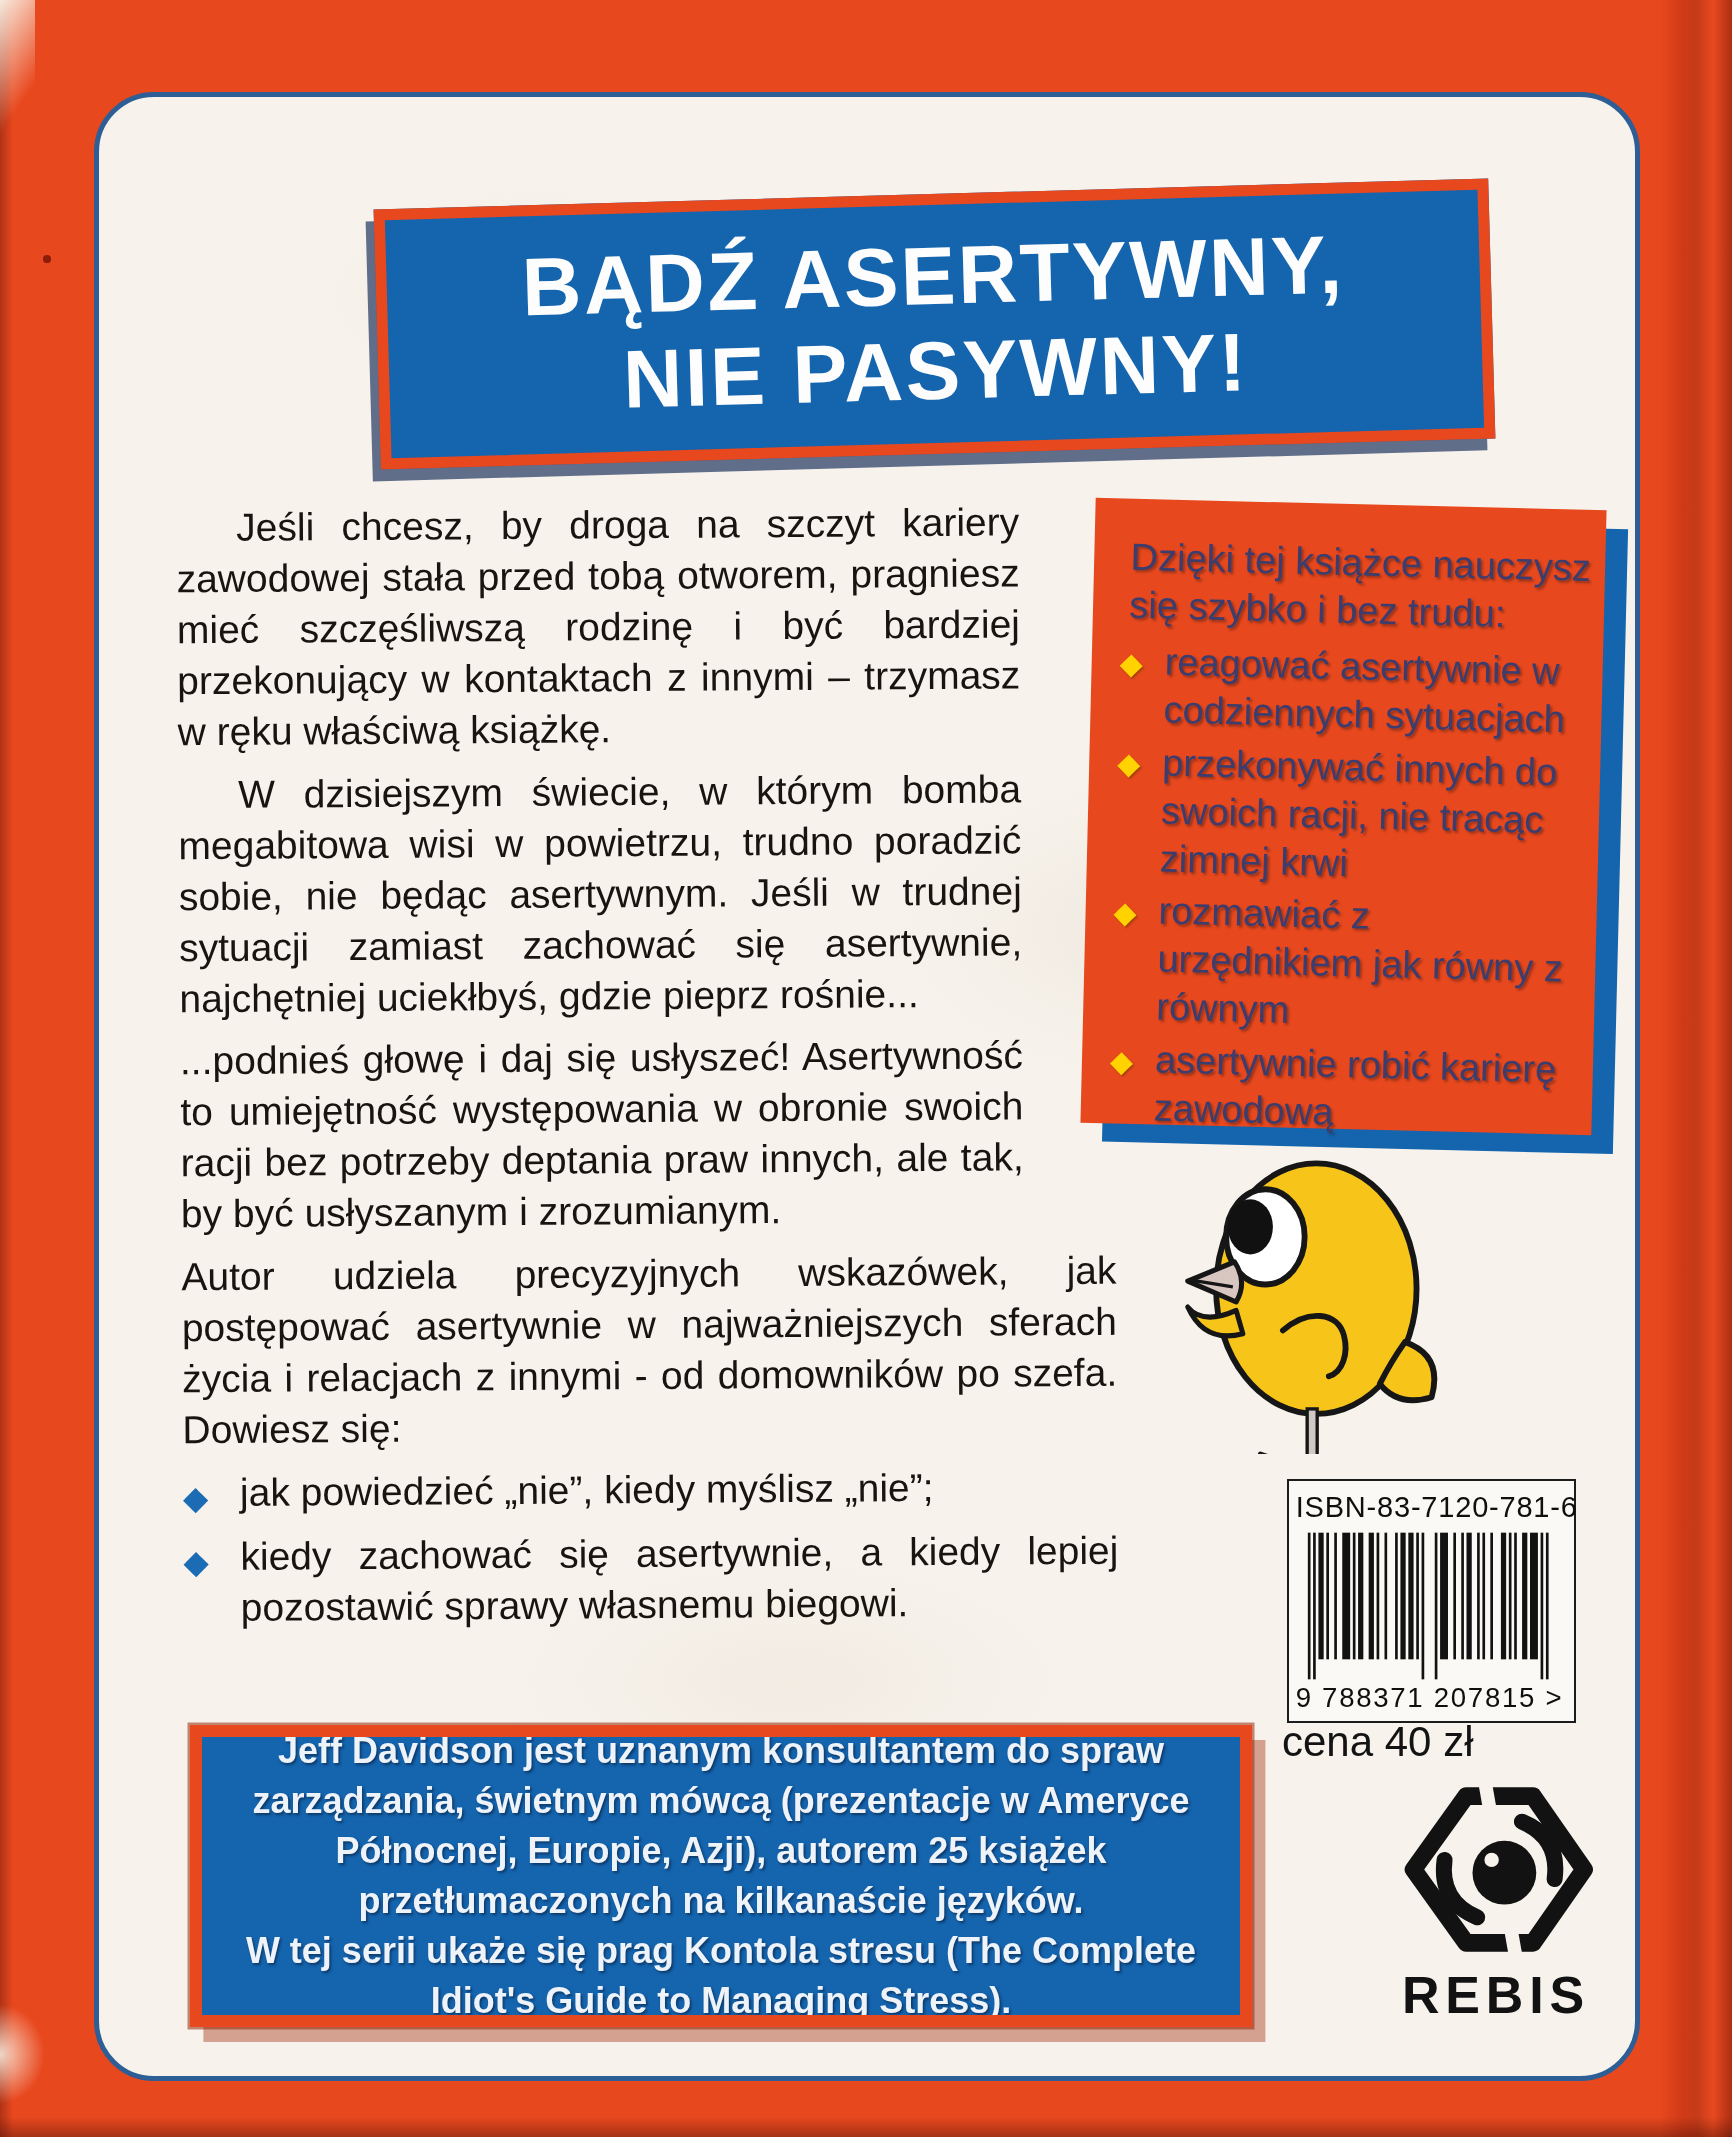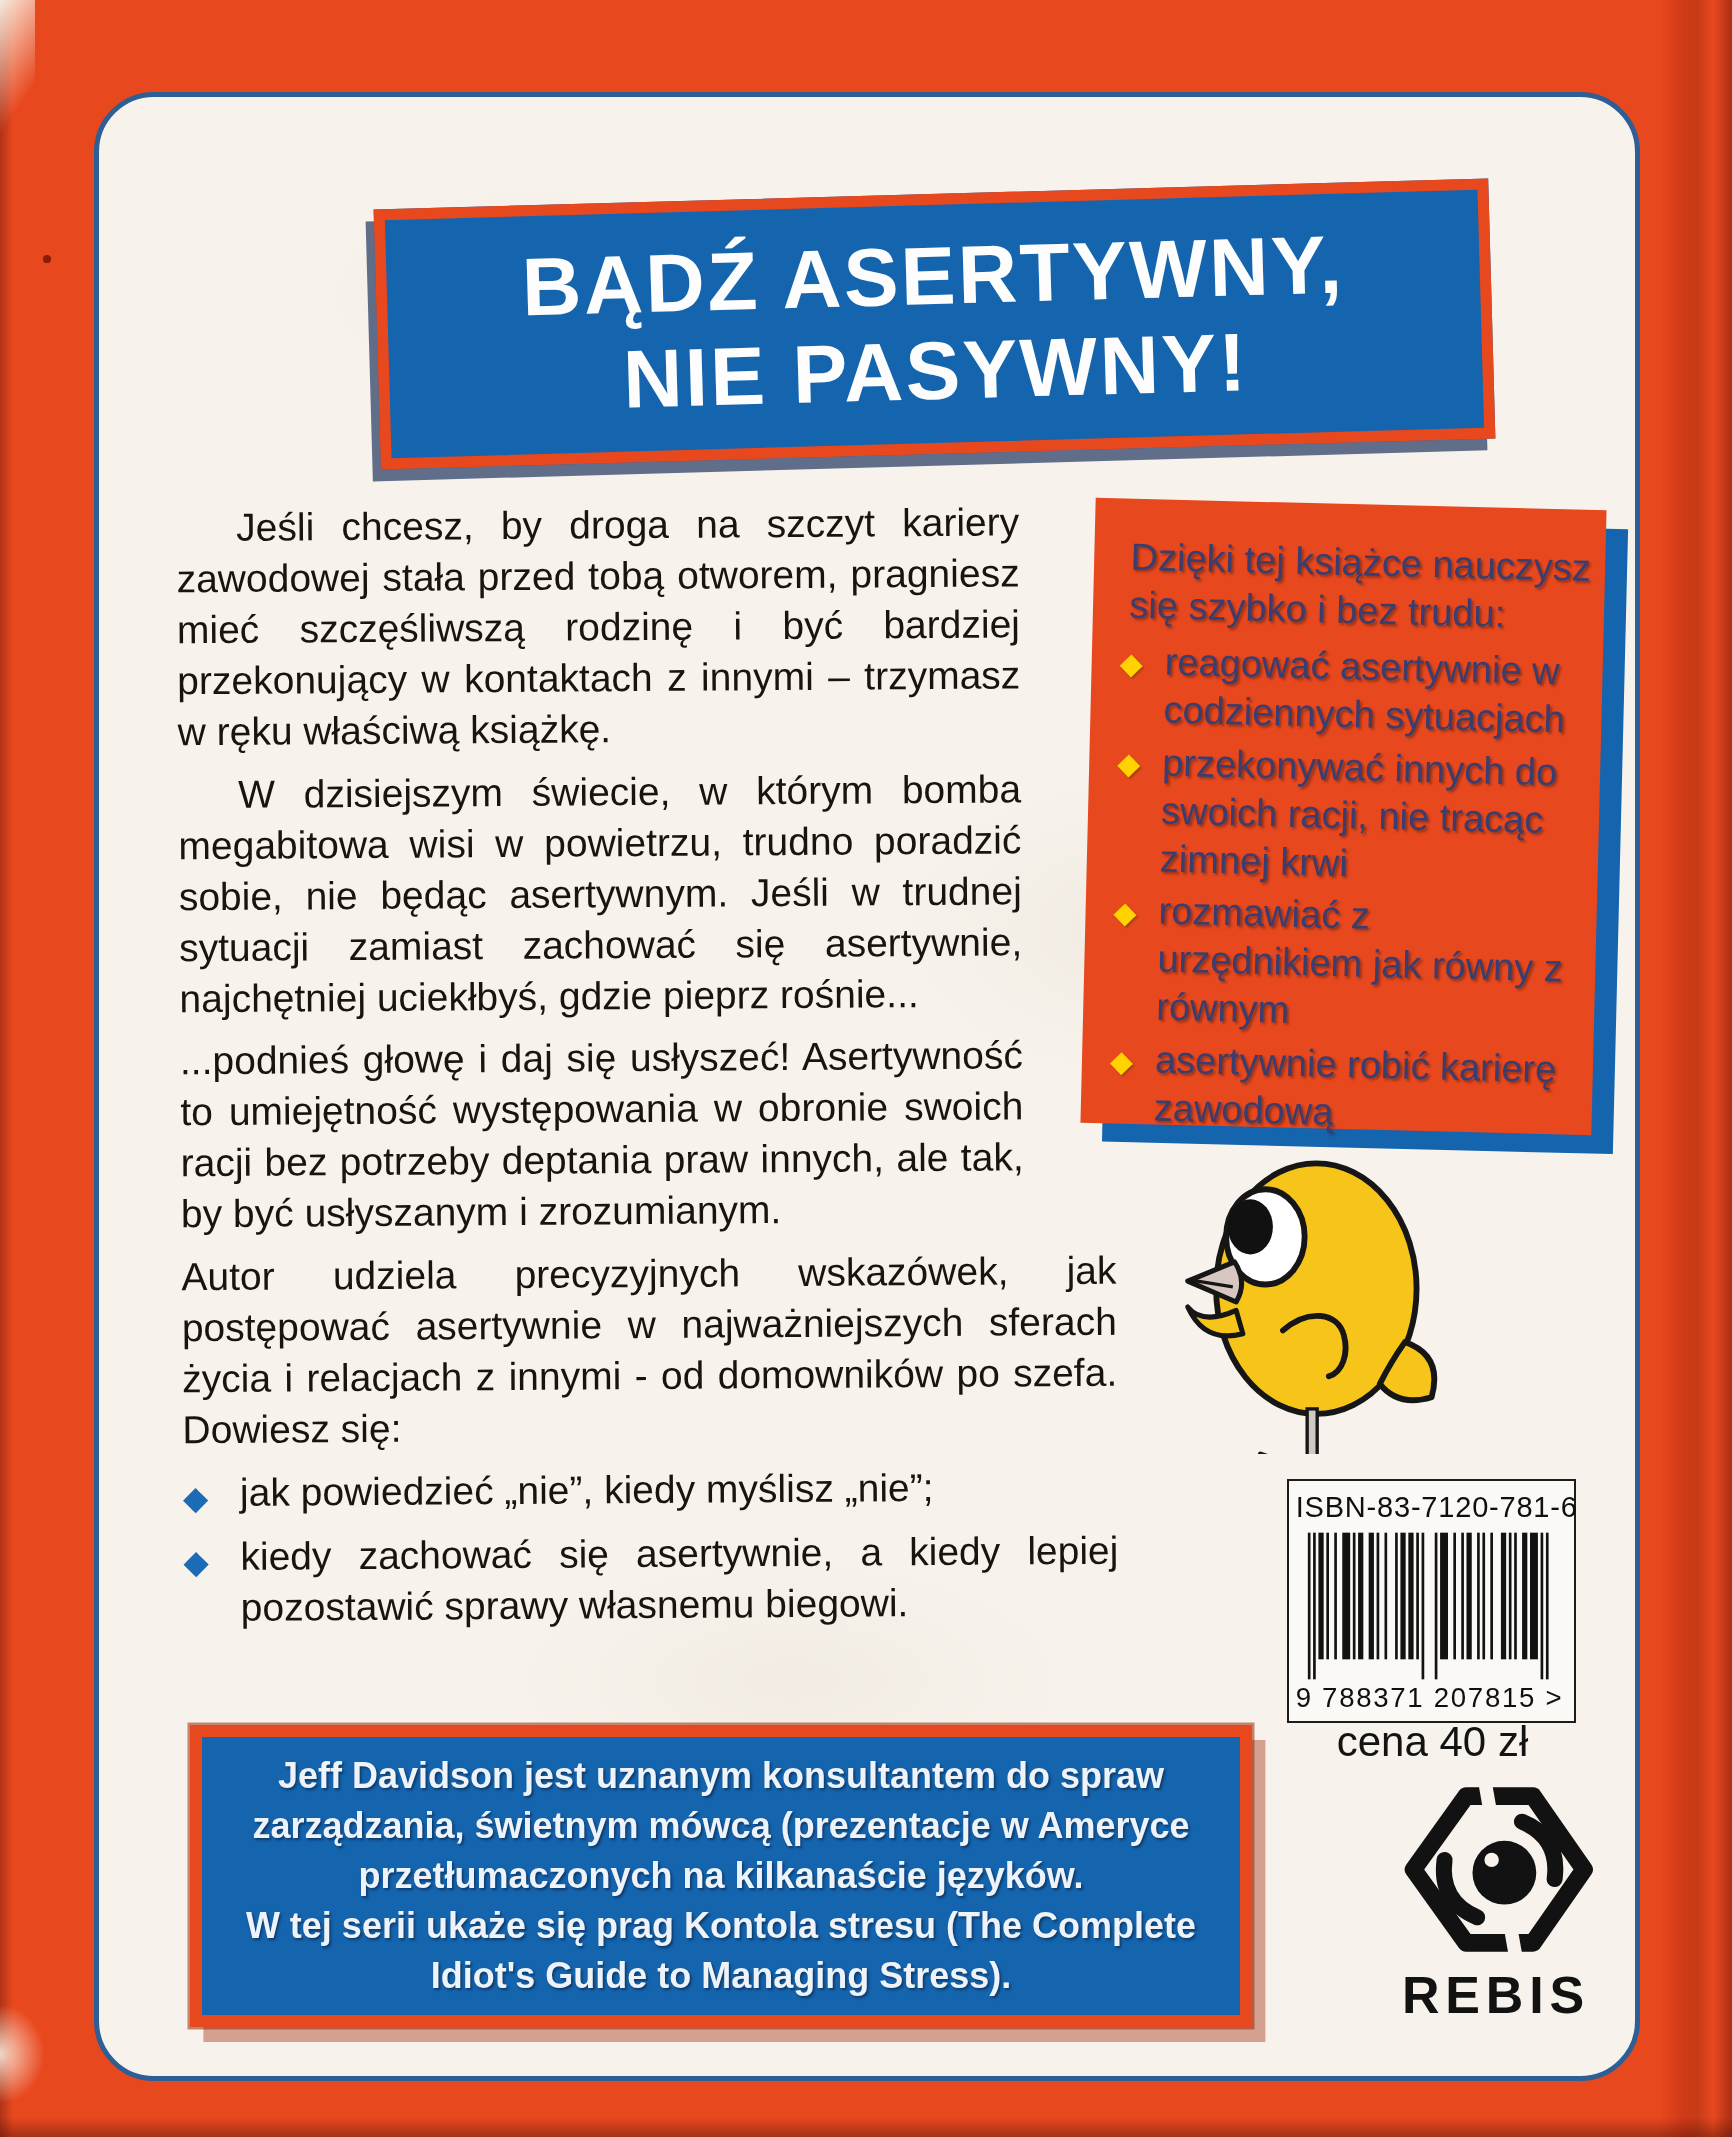--- a/index.html
+++ b/index.html
@@ -83,21 +83,21 @@
 
   
   .barcode-box{
     position:absolute; left:1287px; top:1479px; width:289px;
     box-sizing:border-box; background:#fbf9f5; border:2.5px solid #1c1c1c;
     padding:10px 6.7px 6.7px; text-align:left;
   }
   .isbn-label{font-size:29px; letter-spacing:0.8px; color:#0f0f0f; margin-bottom:6.7px; white-space:nowrap;}
   .digits{font-size:27.6px; color:#0f0f0f; letter-spacing:1.7px; margin-top:-1.7px; white-space:nowrap;}
   .price{
-    position:absolute; left:1282px; top:1718px; width:301px; text-align:center;
+    position:absolute; left:1282px; top:1718px; width:301px; 
     font-size:42px; color:#131313;
   }
 
   
   .logo{position:absolute; left:1402px; top:1777px; width:244px; }
   .logo-name{font-size:52px; font-weight:900; letter-spacing:5.8px; color:#121212; margin-top:0px;}
 
   
   .author-box{
     position:absolute; left:190px; top:1725px; width:1062px; height:302px;
@@ -230,18 +230,19 @@
       <path d="M94 176 Q46 156 53 104" stroke="#121212" stroke-width="20" fill="none" stroke-linecap="round"></path>
       <circle cx="128" cy="120" r="40" fill="#121212"></circle>
       <circle cx="112" cy="104" r="9" fill="#f7f3ec"></circle>
     </svg>
     <div class="logo-name">REBIS</div>
   </div>
 
   <div class="author-box">
       <div class="a-line"><span>Jeff Davidson jest uznanym konsultantem do spraw</span></div>
       <div class="a-line"><span>zarządzania, świetnym mówcą (prezentacje w Ameryce</span></div>
+      <div class="a-line"><span>Północnej, Europie, Azji), autorem 25 książek</span></div>
       <div class="a-line"><span>przetłumaczonych na kilkanaście języków.</span></div>
       <div class="a-line"><span>W tej serii ukaże się prag </span><span class="it">Kontola stresu</span><span> (</span><span class="it">The Complete</span></div>
       <div class="a-line"><span class="it">Idiot's Guide to Managing Stress</span><span>).</span></div>
     </div>
 </div>
 
 
 </body></html>

